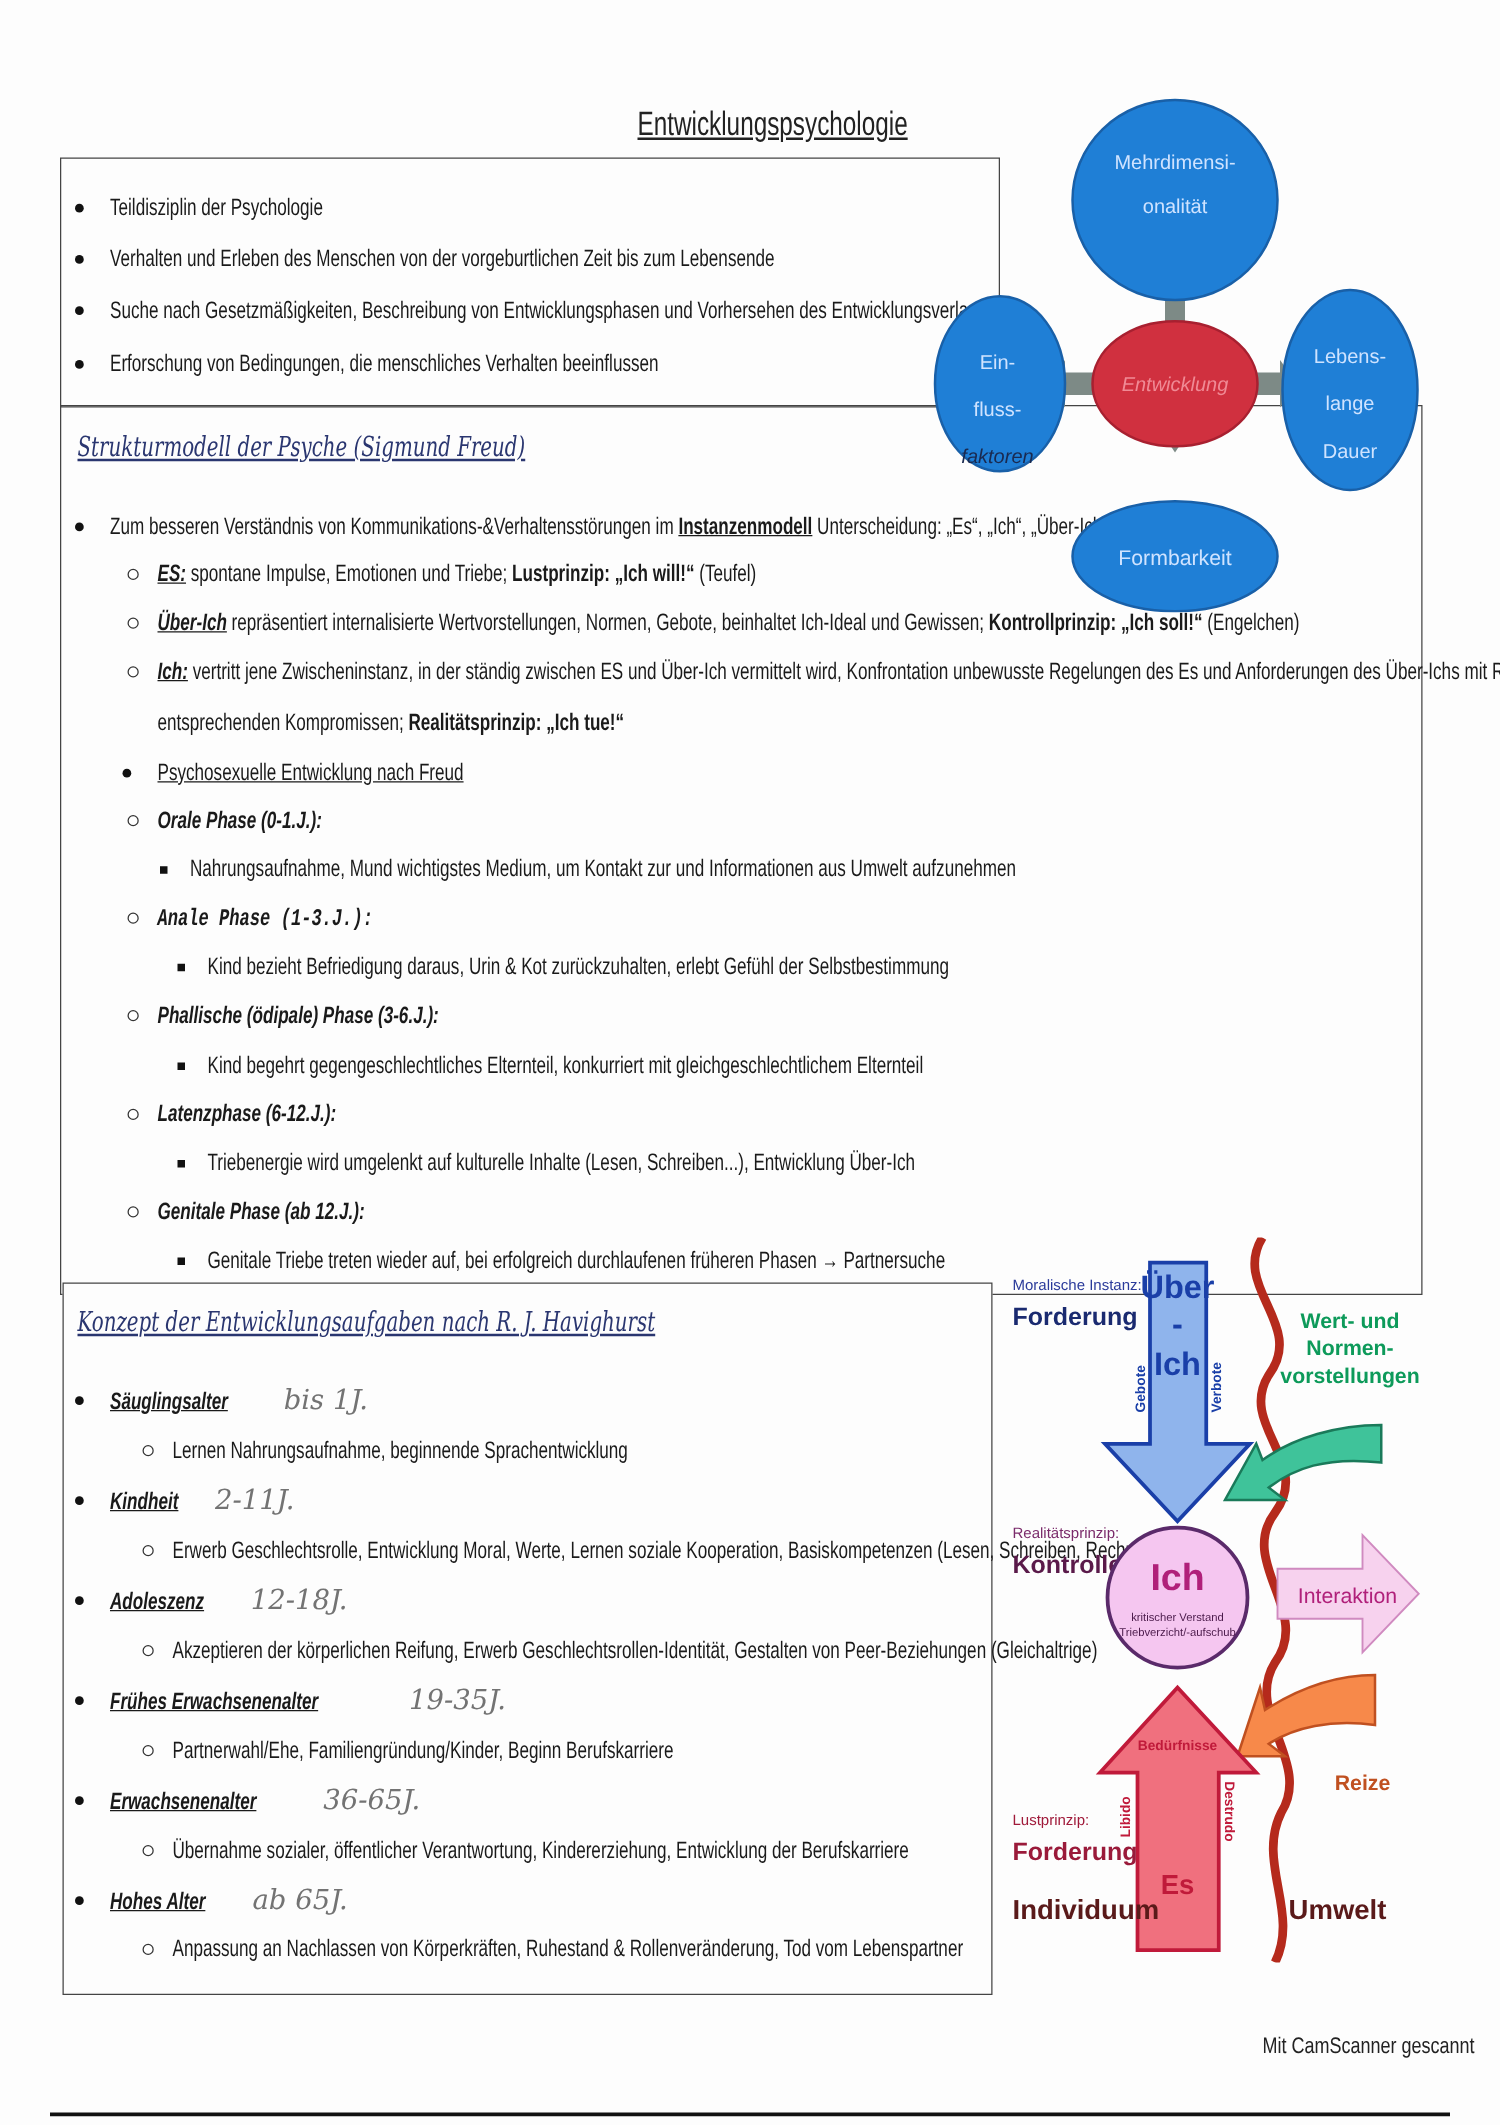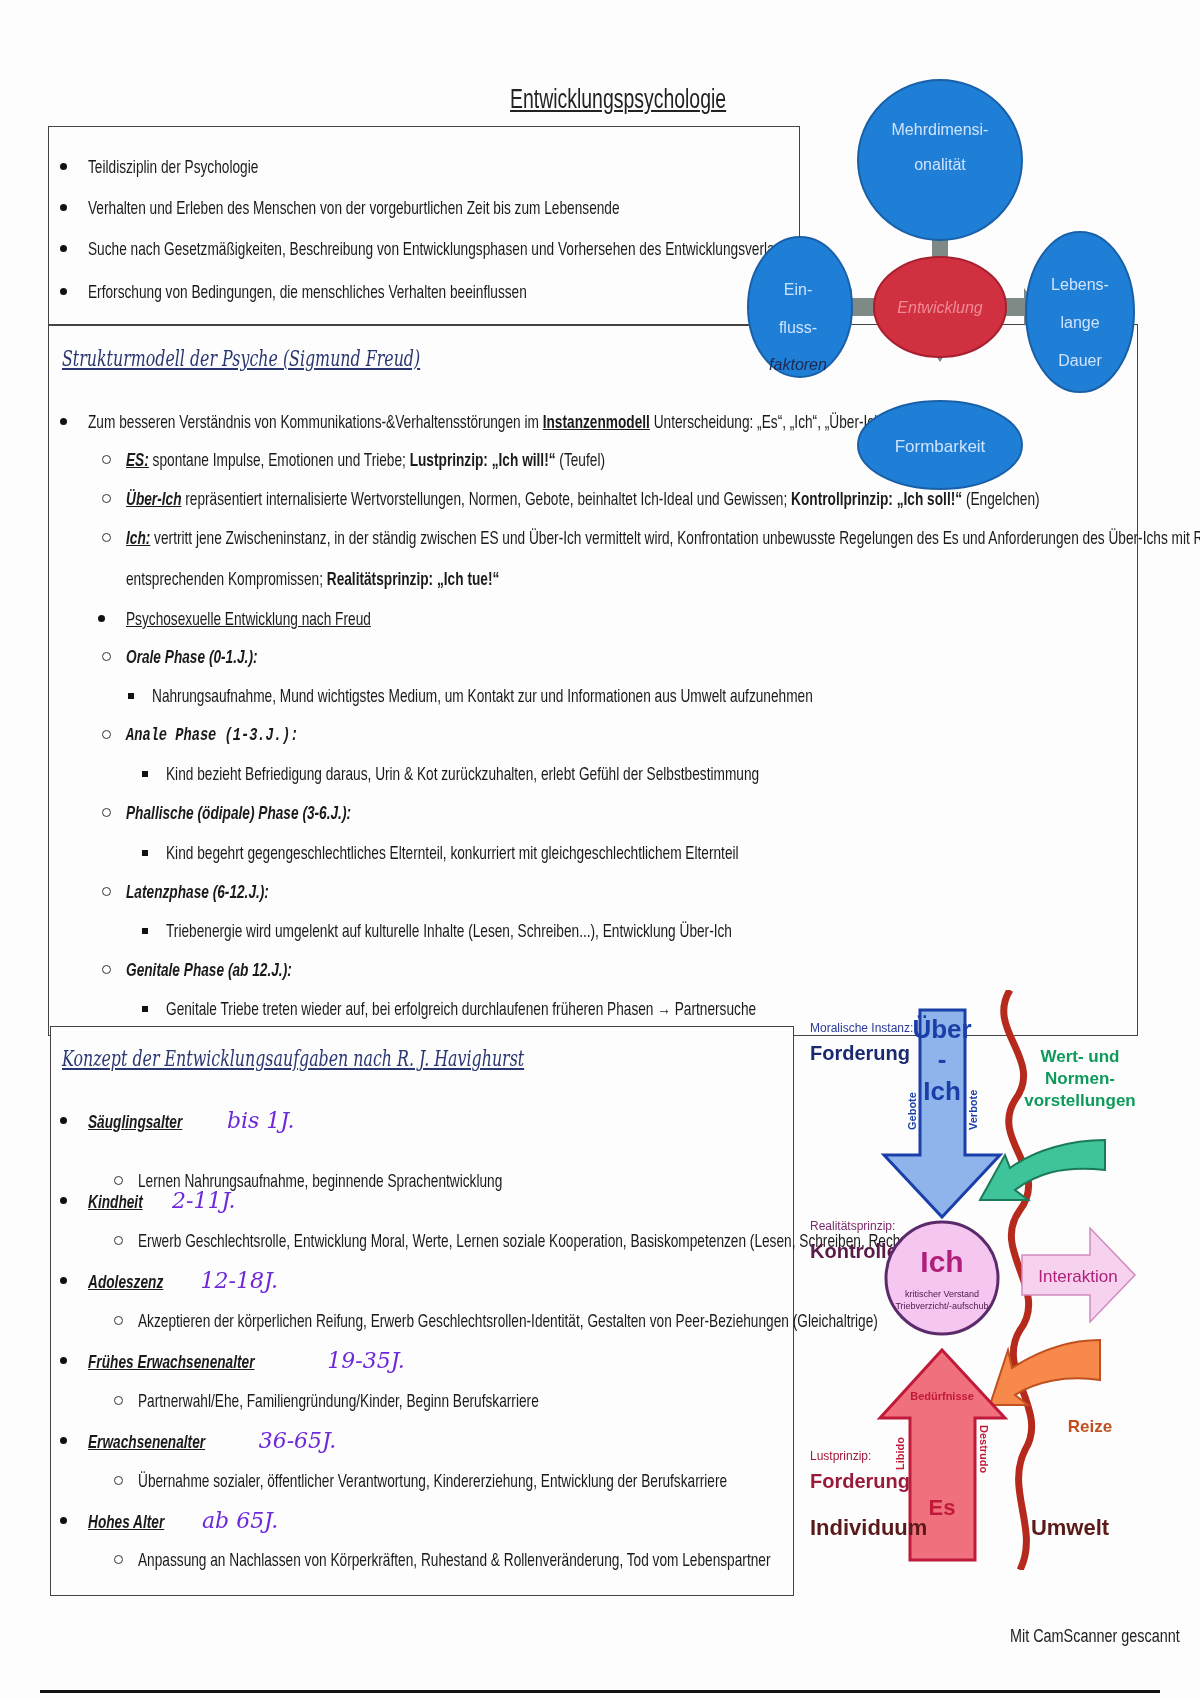--- a/index.html
+++ b/index.html
@@ -10,21 +10,21 @@
   .title{left:510px;top:84px;font-size:27px;color:#222;text-decoration:underline;transform:scaleX(0.72);transform-origin:left;white-space:nowrap;}
   .box{position:absolute;border:1.6px solid #444;box-sizing:border-box;background:transparent;}
   .l1,.l2,.l3{position:absolute;white-space:nowrap;font-size:19px;line-height:22px;}
   .l1 .txt,.l2 .txt,.l3 .txt{display:inline-block;transform:scaleX(0.72);transform-origin:left center;}
   .b1{position:absolute;left:-28px;top:7px;width:7px;height:7px;border-radius:50%;background:#111;}
   .b2{position:absolute;left:-24px;top:6px;width:7px;height:7px;border-radius:50%;border:1.3px solid #333;background:#fff;}
   .b3{position:absolute;left:-24px;top:8px;width:6px;height:6px;background:#111;}
   .sect{font-size:22px;color:#2a3670;text-decoration:underline;white-space:nowrap;transform:scaleX(0.72);transform-origin:left;}
   .bi{font-weight:bold;font-style:italic;}
   .ul{text-decoration:underline;}
-  .hw{font-family:"DejaVu Serif",serif;font-style:italic;color:#6d28d9;font-size:22px;margin-left:8px;}
+  .hw{font-family:"DejaVu Serif",serif;font-style:italic;color:#737373;font-size:22px;margin-left:8px;}
   .footer-line{left:40px;top:1690px;width:1120px;height:3px;background:#111;}
   svg text{font-family:"Liberation Sans",sans-serif;}
 </style>
 </head>
 <body>
 
 <div class="abs title">Entwicklungspsychologie</div>
 
 <div class="box" style="left:48px;top:126px;width:752px;height:200px;"></div>
 <div>
@@ -72,21 +72,21 @@
   <div class="l3" style="left:166px;top:920px;"><span class="b3"></span><span class="txt">Triebenergie wird umgelenkt auf kulturelle Inhalte (Lesen, Schreiben...), Entwicklung Über-Ich</span></div>
   <div class="l2" style="left:126px;top:959px;"><span class="b2"></span><span class="txt bi">Genitale Phase (ab 12.J.):</span></div>
   <div class="l3" style="left:166px;top:998px;"><span class="b3"></span><span class="txt">Genitale Triebe treten wieder auf, bei erfolgreich durchlaufenen früheren Phasen → Partnersuche</span></div>
 </div>
 
 <div class="box" style="left:50px;top:1026px;width:744px;height:570px;background:#fdfdfd;"></div>
 <div class="abs sect hand" style="left:62px;top:1046px;">Konzept der Entwicklungsaufgaben nach R. J. Havighurst</div>
 
 <div>
   <div class="l1" style="left:88px;top:1110px;"><span class="b1"></span><span class="txt bi ul">Säuglingsalter</span><span class="hw">bis 1J.</span></div>
-  <div class="l2" style="left:138px;top:1150px;margin-top:20px;"><span class="b2"></span><span class="txt">Lernen Nahrungsaufnahme, beginnende Sprachentwicklung</span></div>
+  <div class="l2" style="left:138px;top:1150px;"><span class="b2"></span><span class="txt">Lernen Nahrungsaufnahme, beginnende Sprachentwicklung</span></div>
   <div class="l1" style="left:88px;top:1190px;"><span class="b1"></span><span class="txt bi ul">Kindheit</span><span class="hw">2-11J.</span></div>
   <div class="l2" style="left:138px;top:1230px;"><span class="b2"></span><span class="txt">Erwerb Geschlechtsrolle, Entwicklung Moral, Werte, Lernen soziale Kooperation, Basiskompetenzen (Lesen, Schreiben, Rechnen)</span></div>
   <div class="l1" style="left:88px;top:1270px;"><span class="b1"></span><span class="txt bi ul">Adoleszenz</span><span class="hw">12-18J.</span></div>
   <div class="l2" style="left:138px;top:1310px;"><span class="b2"></span><span class="txt">Akzeptieren der körperlichen Reifung, Erwerb Geschlechtsrollen-Identität, Gestalten von Peer-Beziehungen (Gleichaltrige)</span></div>
   <div class="l1" style="left:88px;top:1350px;"><span class="b1"></span><span class="txt bi ul">Frühes Erwachsenenalter</span><span class="hw">19-35J.</span></div>
   <div class="l2" style="left:138px;top:1390px;"><span class="b2"></span><span class="txt">Partnerwahl/Ehe, Familiengründung/Kinder, Beginn Berufskarriere</span></div>
   <div class="l1" style="left:88px;top:1430px;"><span class="b1"></span><span class="txt bi ul">Erwachsenenalter</span><span class="hw">36-65J.</span></div>
   <div class="l2" style="left:138px;top:1470px;"><span class="b2"></span><span class="txt">Übernahme sozialer, öffentlicher Verantwortung, Kindererziehung, Entwicklung der Berufskarriere</span></div>
   <div class="l1" style="left:88px;top:1510px;"><span class="b1"></span><span class="txt bi ul">Hohes Alter</span><span class="hw">ab 65J.</span></div>
   <div class="l2" style="left:138px;top:1549px;"><span class="b2"></span><span class="txt">Anpassung an Nachlassen von Körperkräften, Ruhestand &amp; Rollenveränderung, Tod vom Lebenspartner</span></div>

